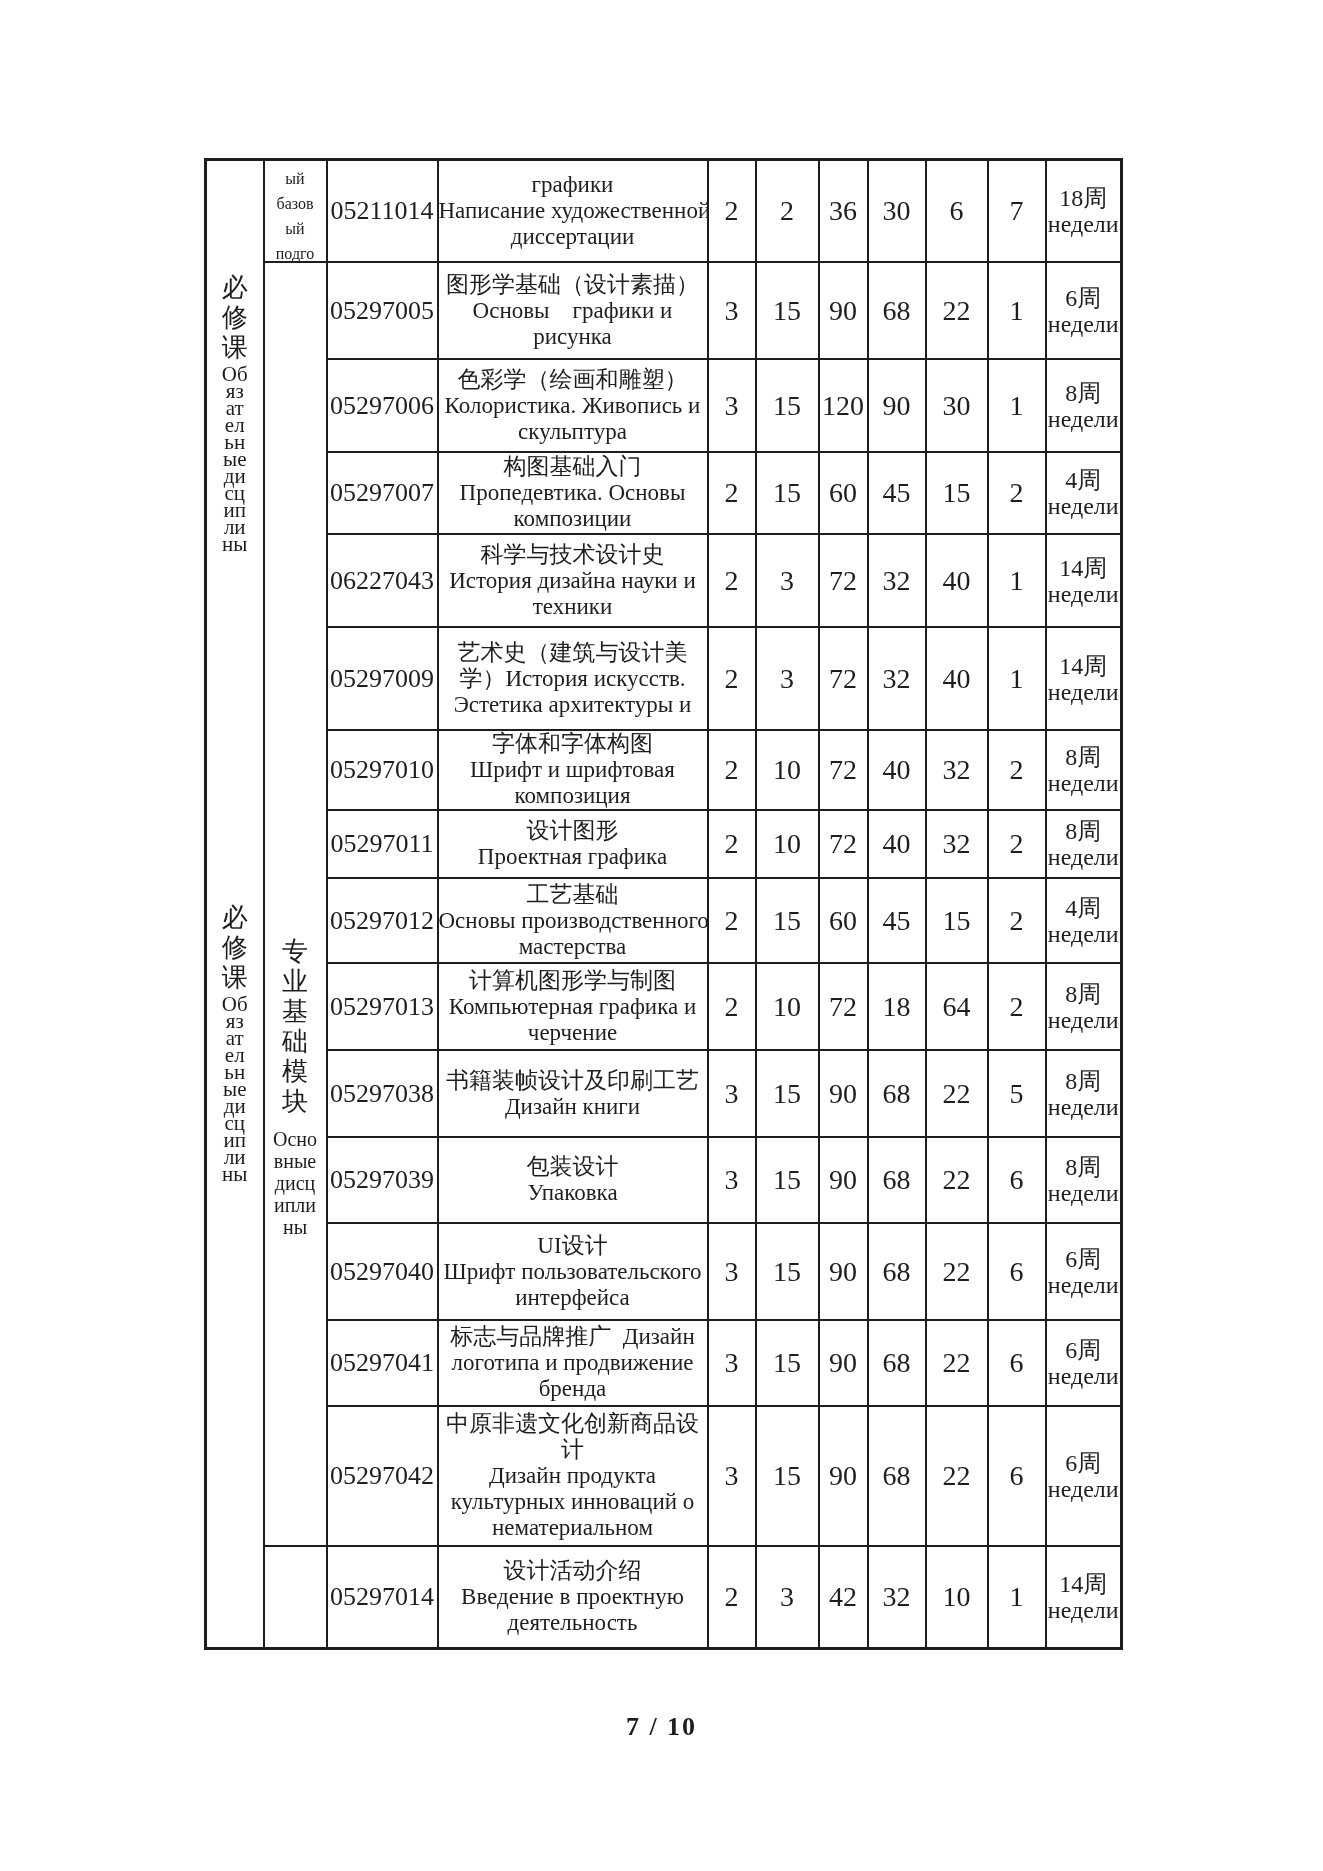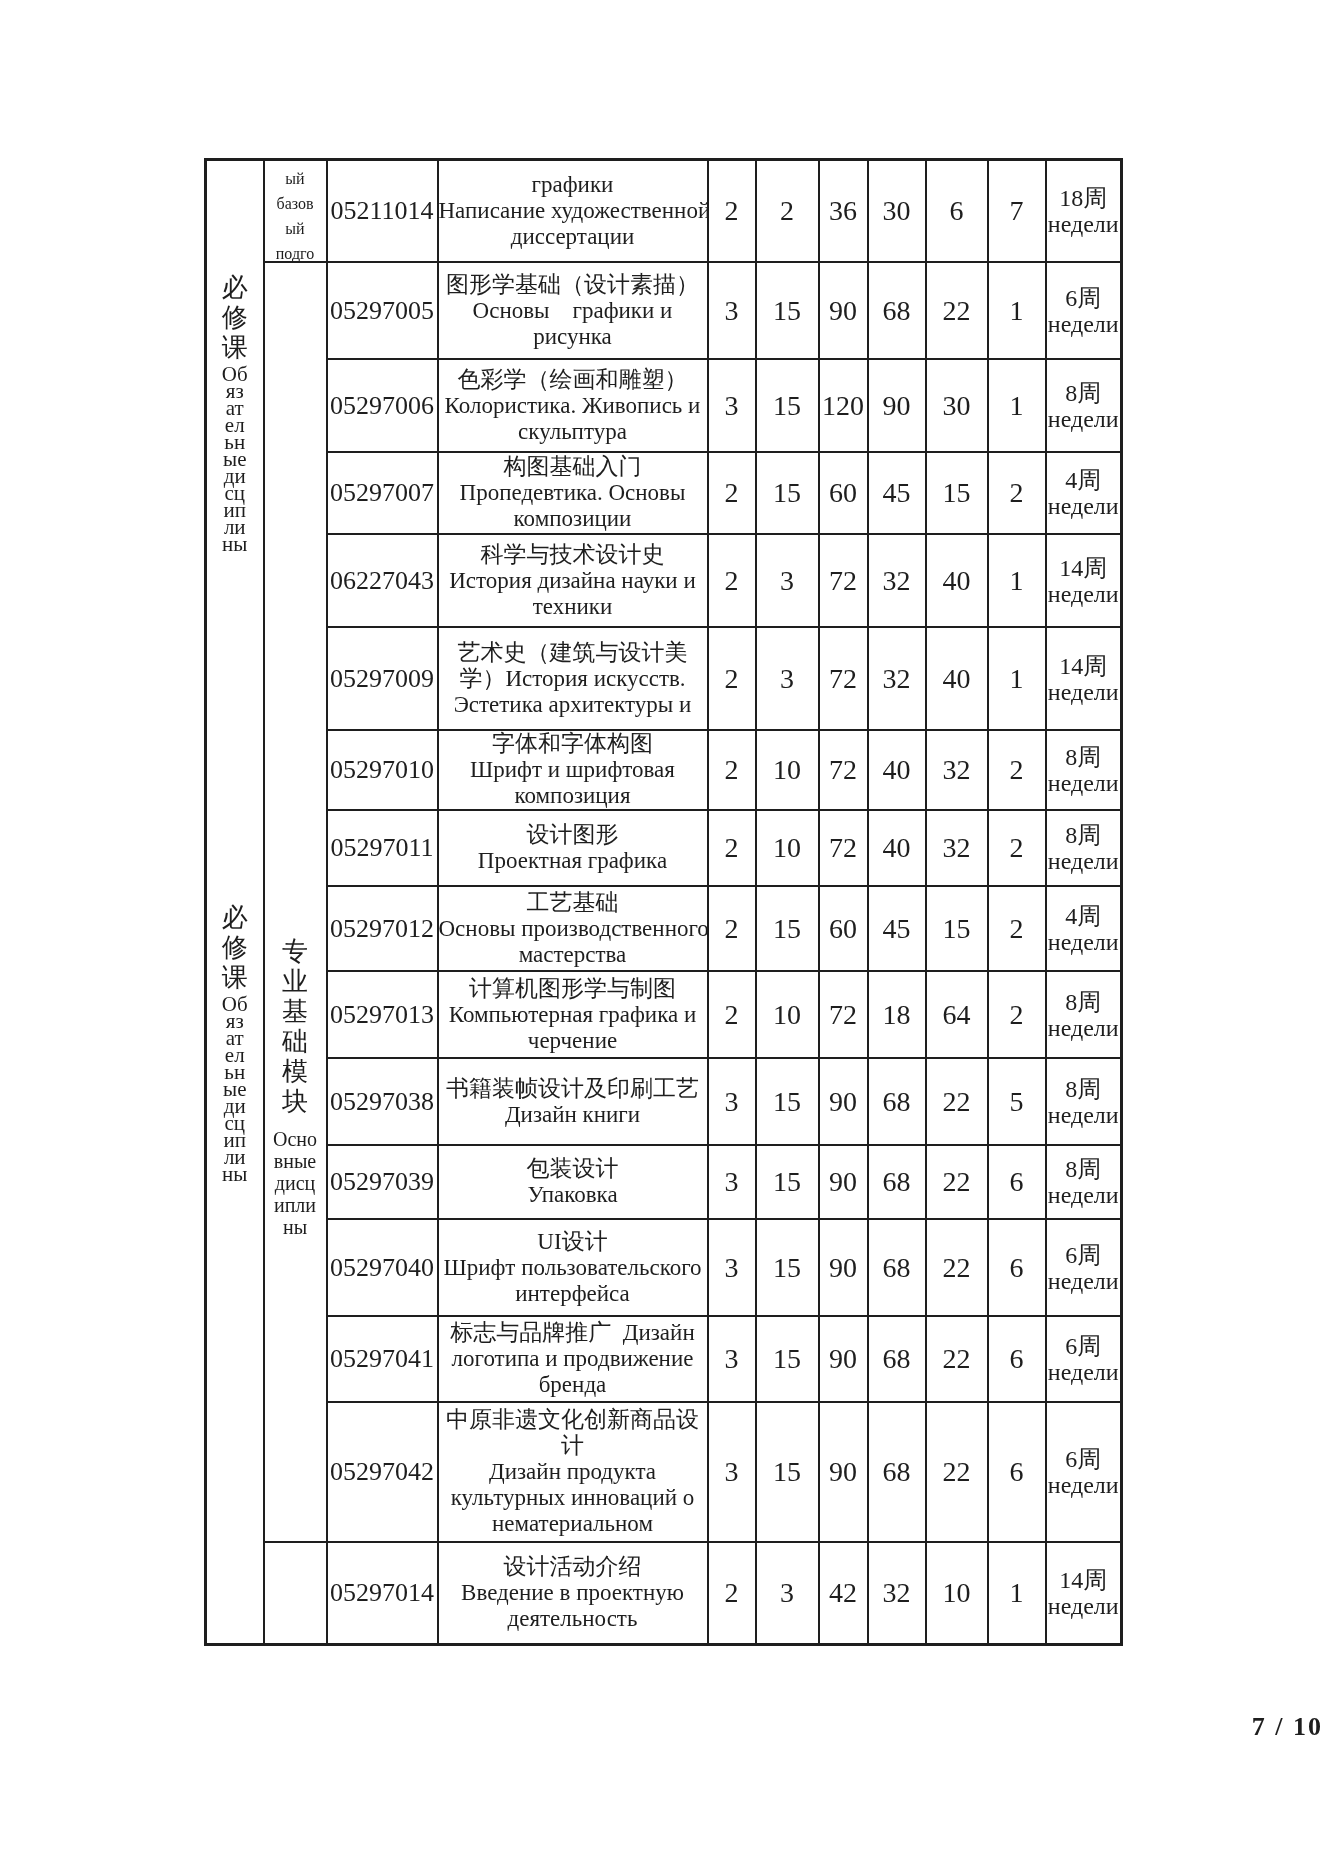--- a/index.html
+++ b/index.html
@@ -50,21 +50,21 @@
   td.c-name{
     text-align:left;
     font-size:23px;line-height:26px;
     padding:2px 4px 2px 7px;
     white-space:pre;
   }
   td.c-num{font-size:28px;}
   td.c-weeks{font-size:24px;line-height:26px;white-space:pre;}
   .footer{
     position:absolute;left:0;top:1712px;width:100%;
-    text-align:right;
+    text-align:center;
     font-size:26px;font-weight:bold;
     letter-spacing:2px;
   }
 </style>
 </head>
 <body>
 
 <div class="page">
   <div class="table-wrap">
     <table class="curriculum">
@@ -228,21 +228,21 @@
 композиция</td>
             <td class="c-num">2</td>
             <td class="c-num">10</td>
             <td class="c-num">72</td>
             <td class="c-num">40</td>
             <td class="c-num">32</td>
             <td class="c-num">2</td>
             <td class="c-weeks">8周
 недели</td>
           </tr>
-          <tr style="height: 76px;">
+          <tr style="height: 68px;">
             <td class="c-code">05297011</td>
             <td class="c-name">设计图形
 Проектная графика</td>
             <td class="c-num">2</td>
             <td class="c-num">10</td>
             <td class="c-num">72</td>
             <td class="c-num">40</td>
             <td class="c-num">32</td>
             <td class="c-num">2</td>
             <td class="c-weeks">8周
@@ -282,21 +282,21 @@
 Дизайн книги</td>
             <td class="c-num">3</td>
             <td class="c-num">15</td>
             <td class="c-num">90</td>
             <td class="c-num">68</td>
             <td class="c-num">22</td>
             <td class="c-num">5</td>
             <td class="c-weeks">8周
 недели</td>
           </tr>
-          <tr style="height: 74px;">
+          <tr style="height: 86px;">
             <td class="c-code">05297039</td>
             <td class="c-name">包装设计
 Упаковка</td>
             <td class="c-num">3</td>
             <td class="c-num">15</td>
             <td class="c-num">90</td>
             <td class="c-num">68</td>
             <td class="c-num">22</td>
             <td class="c-num">6</td>
             <td class="c-weeks">8周

